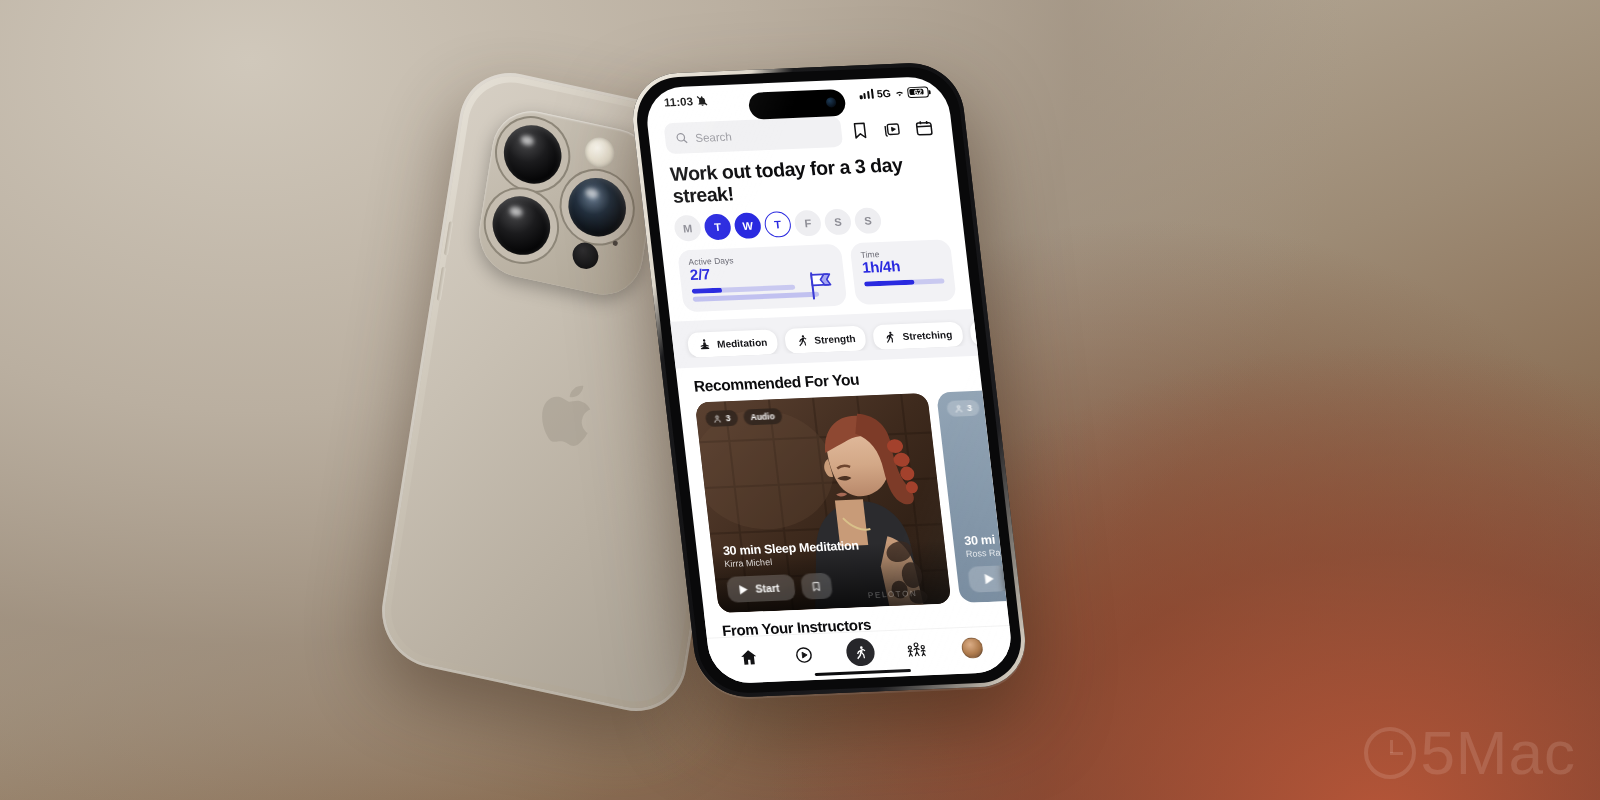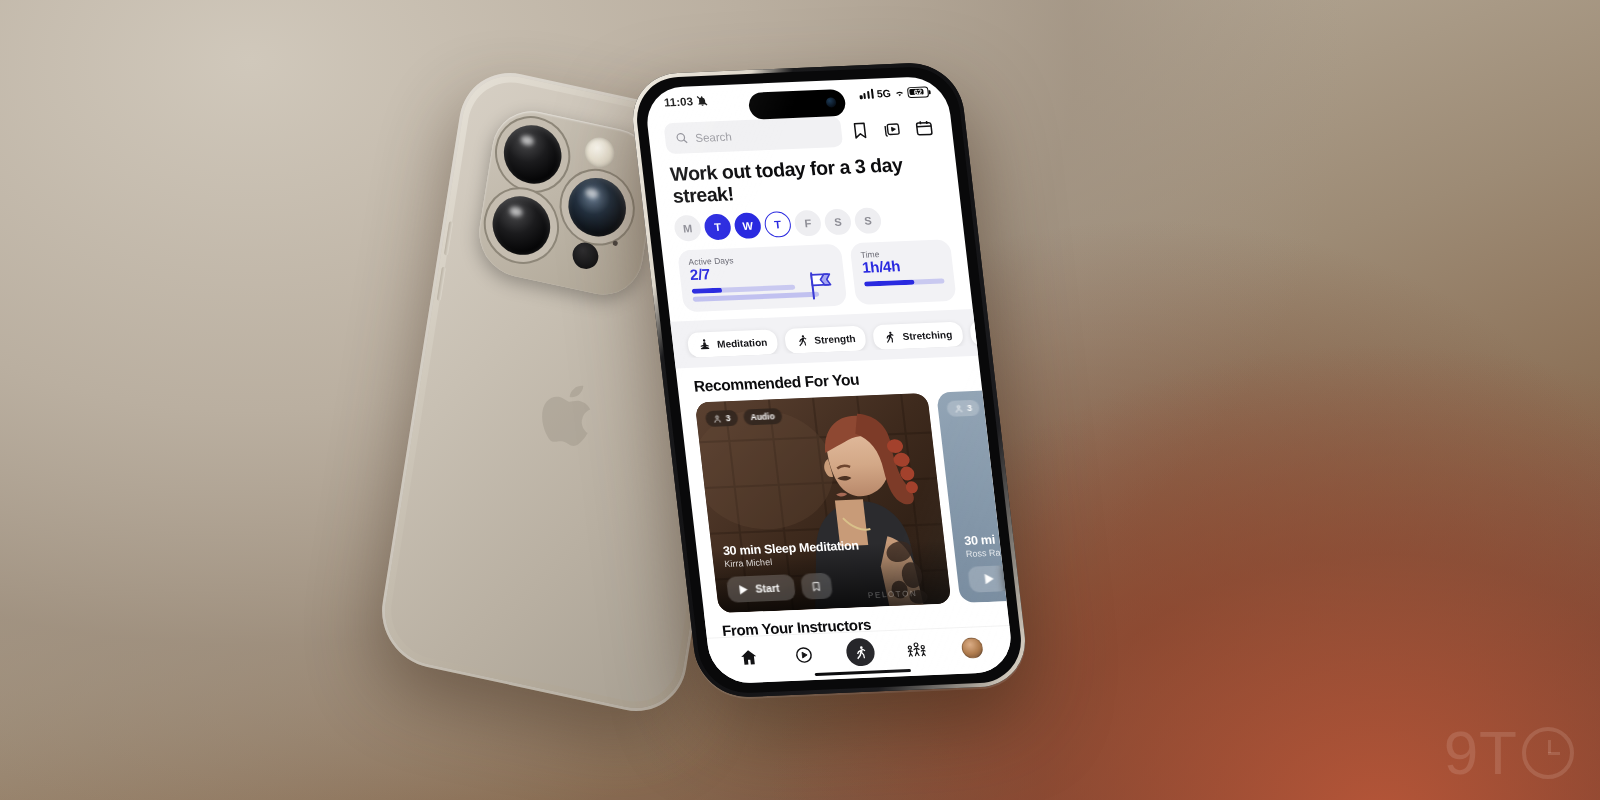--- a/index.html
+++ b/index.html
@@ -604,17 +604,17 @@
 
           <div id="home-indicator"></div>
           <div class="glare"></div>
         </div>
 
       </div>
     </div>
   </div>
 
   <div id="watermark">
-    <span>9T</span>
       <span class="clockO"></span>
+      <span>5Mac</span>
   </div>
 
 </div>
 
 </body></html>

